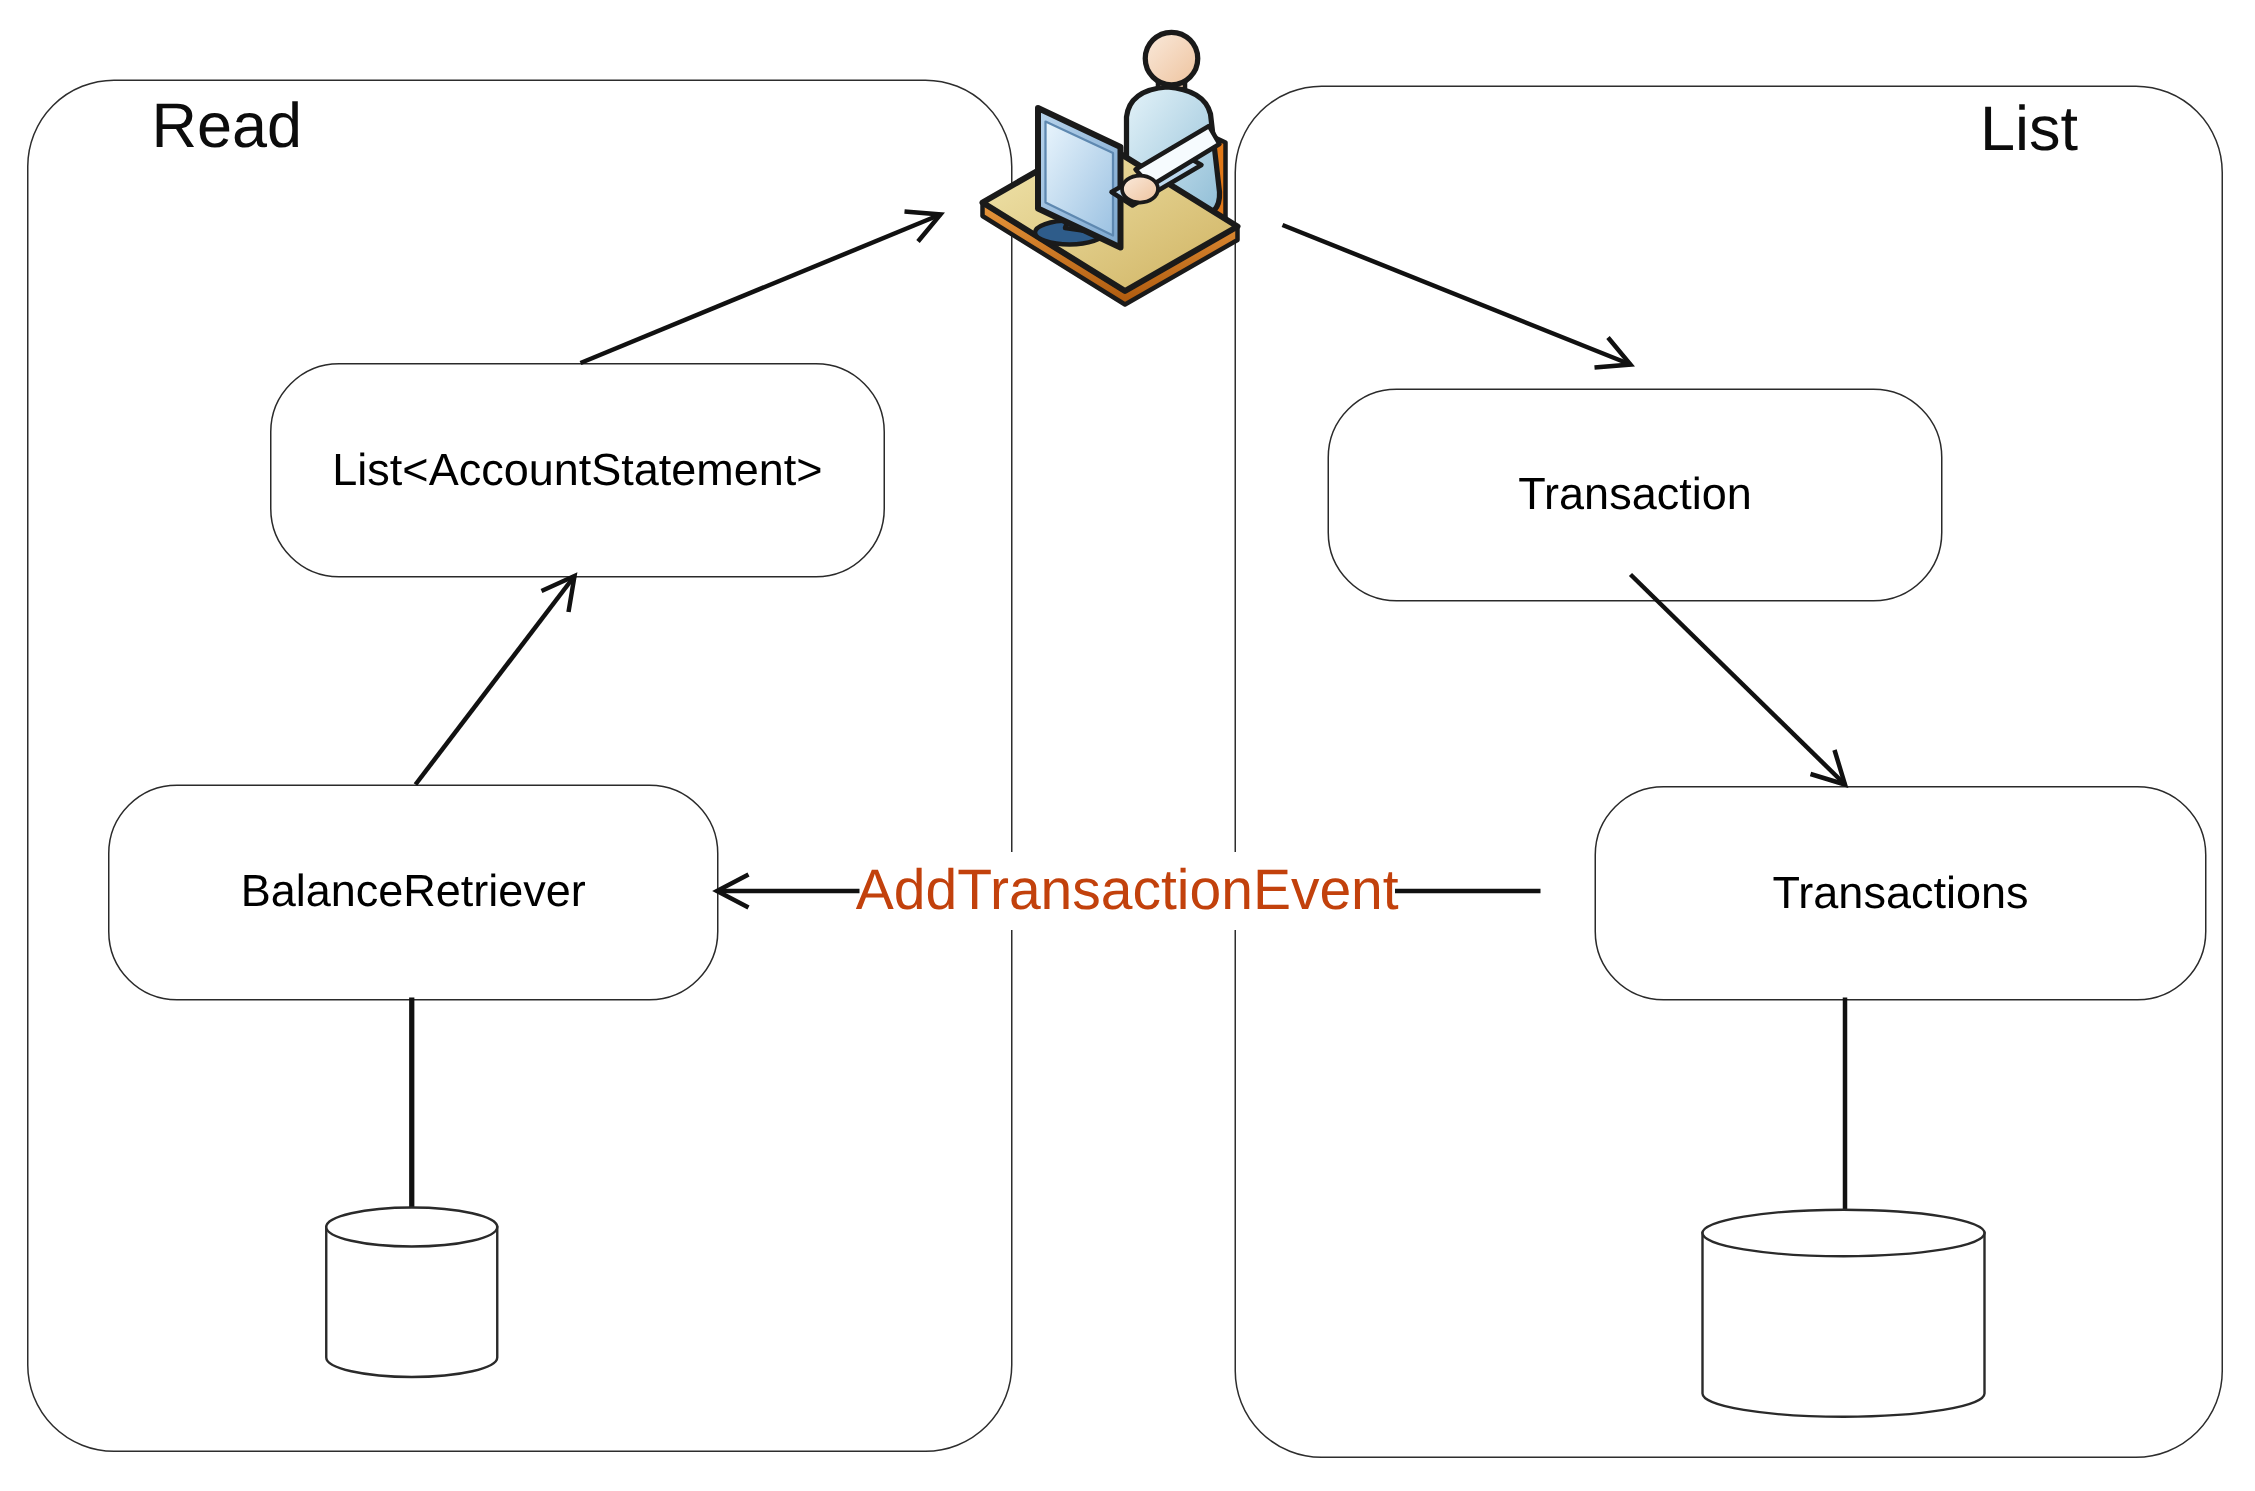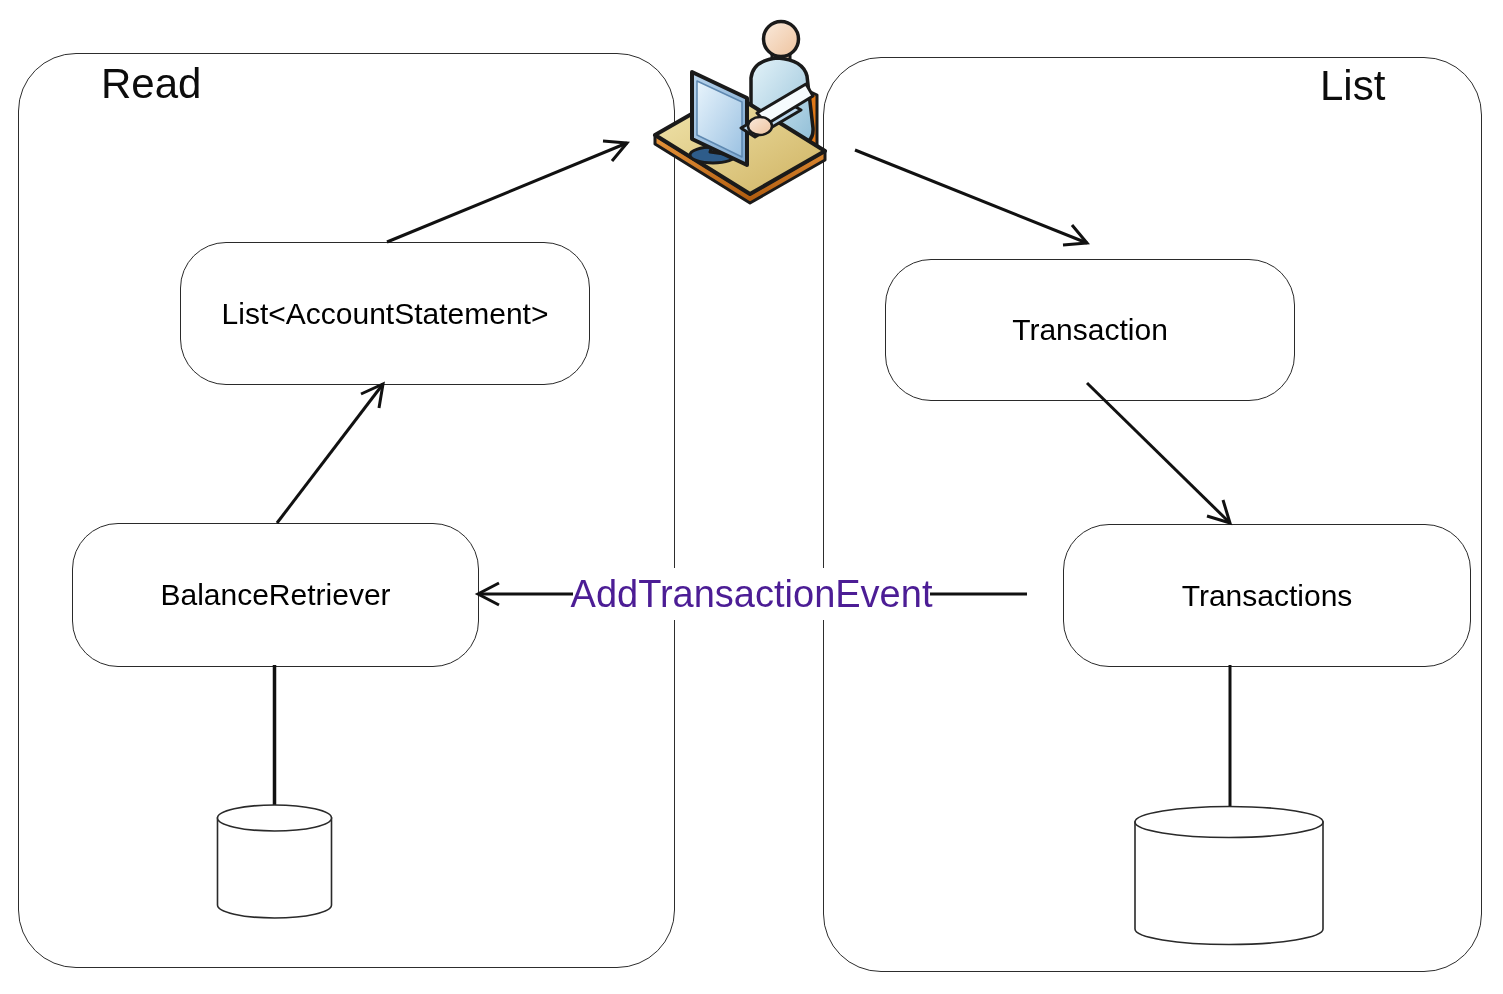--- a/index.html
+++ b/index.html
@@ -29,21 +29,21 @@
     background:#ffffff;
     display:flex;align-items:center;justify-content:center;
     font-size:30px;color:#000000;
     white-space:nowrap;
   }
   .edge-label{
     position:absolute;
     left:570px;top:568px;width:363px;height:52px;
     background:#ffffff;
     display:flex;align-items:center;justify-content:center;
-    font-size:38px;color:#4c1d95;
+    font-size:38px;color:#c2410c;
     white-space:nowrap;
   }
   .cyl-label{
     position:absolute;
     left:1154px;top:836px;width:150px;
     text-align:center;
     font-size:33px;line-height:41px;color:#000000;
   }
   svg.layer{
     position:absolute;left:0;top:0;

